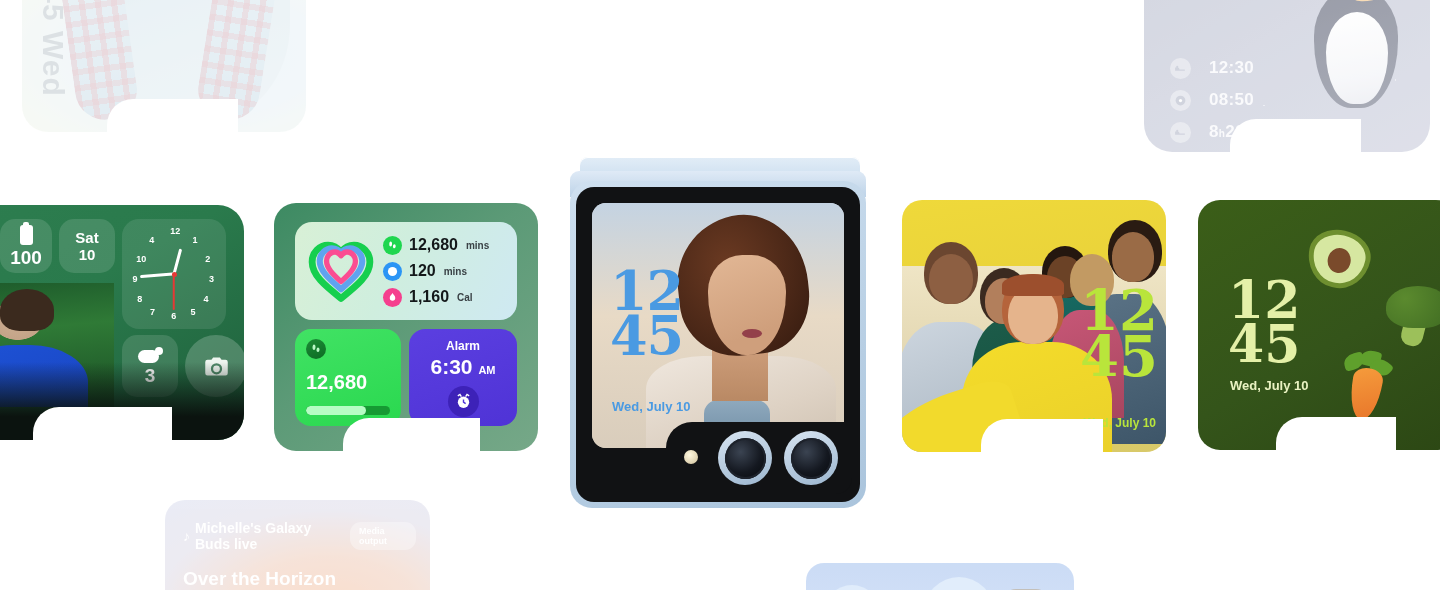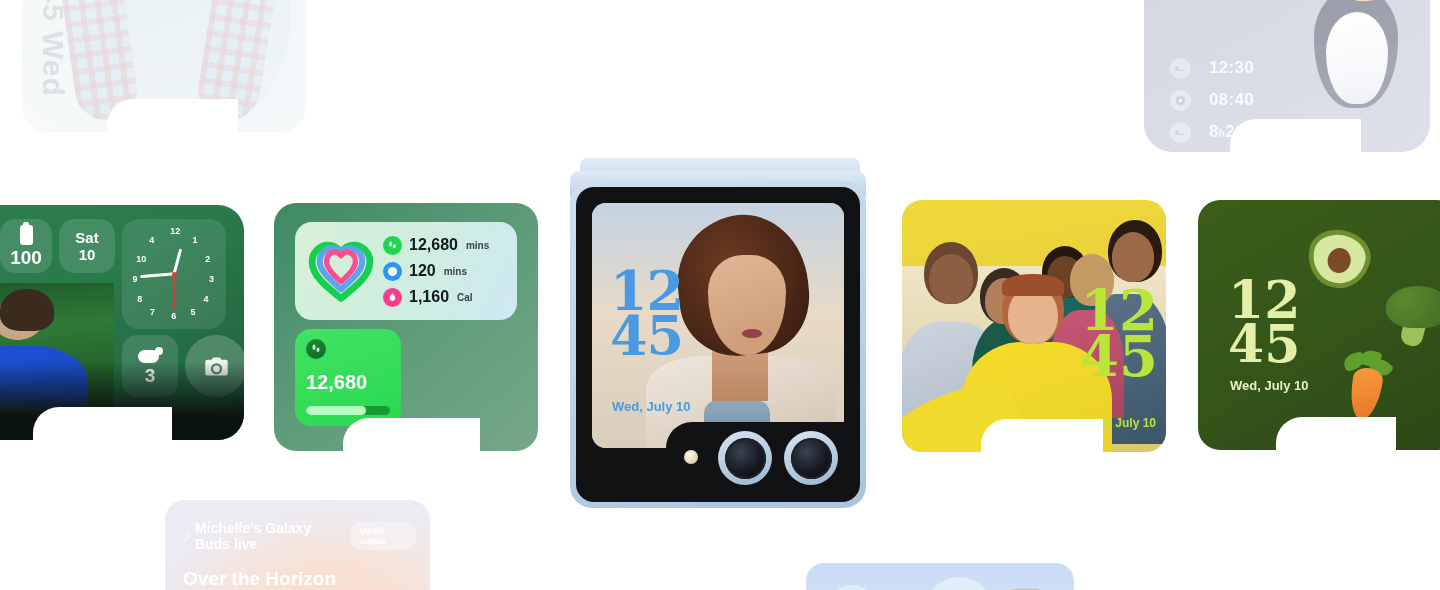--- a/index.html
+++ b/index.html
@@ -325,21 +325,21 @@
         </span>
         <span class="m-val">12:30</span>
       </div>
       <div class="metric">
         <span class="m-icon">
           <svg viewBox="0 0 24 24">
               <circle cx="12" cy="12" r="9"></circle>
               <circle cx="12" cy="12" r="3" fill="#fff"></circle>
             </svg>
         </span>
-        <span class="m-val">08:40</span>
+        <span class="m-val">08:50</span>
       </div>
       <div class="metric">
         <span class="m-icon">
           <svg viewBox="0 0 24 24">
               <path d="M2 16v-6h5a3 3 0 013 3v1h10v2H2zm4-9a2 2 0 110 4 2 2 0 010-4z"></path>
             </svg>
         </span>
         <span class="m-val"><span>8</span><span class="u">h</span><span>20</span><span class="u">m</span></span>
       </div>
     </div>
@@ -439,20 +439,31 @@
       <span class="steps-ico">
         <svg viewBox="0 0 24 24">
             <path d="M8 3c2 0 3 2 3 5s-1 6-3 6-3-2-3-5 1-6 3-6zm8 6c2 0 3 2 3 4s-1 5-3 5-3-2-3-4 1-5 3-5z"></path>
           </svg>
       </span>
       <span class="steps-val">12,680</span>
       <span class="bar">
           <i></i>
         </span>
     </div>
+    <div class="panel-alarm">
+      <span class="a-title">Alarm</span>
+      <span class="a-time"><span>6:30</span> <span class="ap">AM</span></span>
+      <span class="a-btn">
+        <svg viewBox="0 0 24 24">
+            <circle cx="12" cy="13" r="8"></circle>
+            <path d="M12 9v4l3 2" stroke="#4f33d6" stroke-width="2" fill="none"></path>
+            <path d="M4 4l3-2 2 3M20 4l-3-2-2 3" stroke="#fff" stroke-width="2" fill="none"></path>
+          </svg>
+      </span>
+    </div>
     <div class="notch wide"></div>
   </div>
 
   <div id="phone">
     <div class="hinge-back"></div>
     <div class="hinge-front"></div>
     <div class="body"></div>
     <div class="screenbed">
       <div class="cover">
         <div class="sky"></div>

